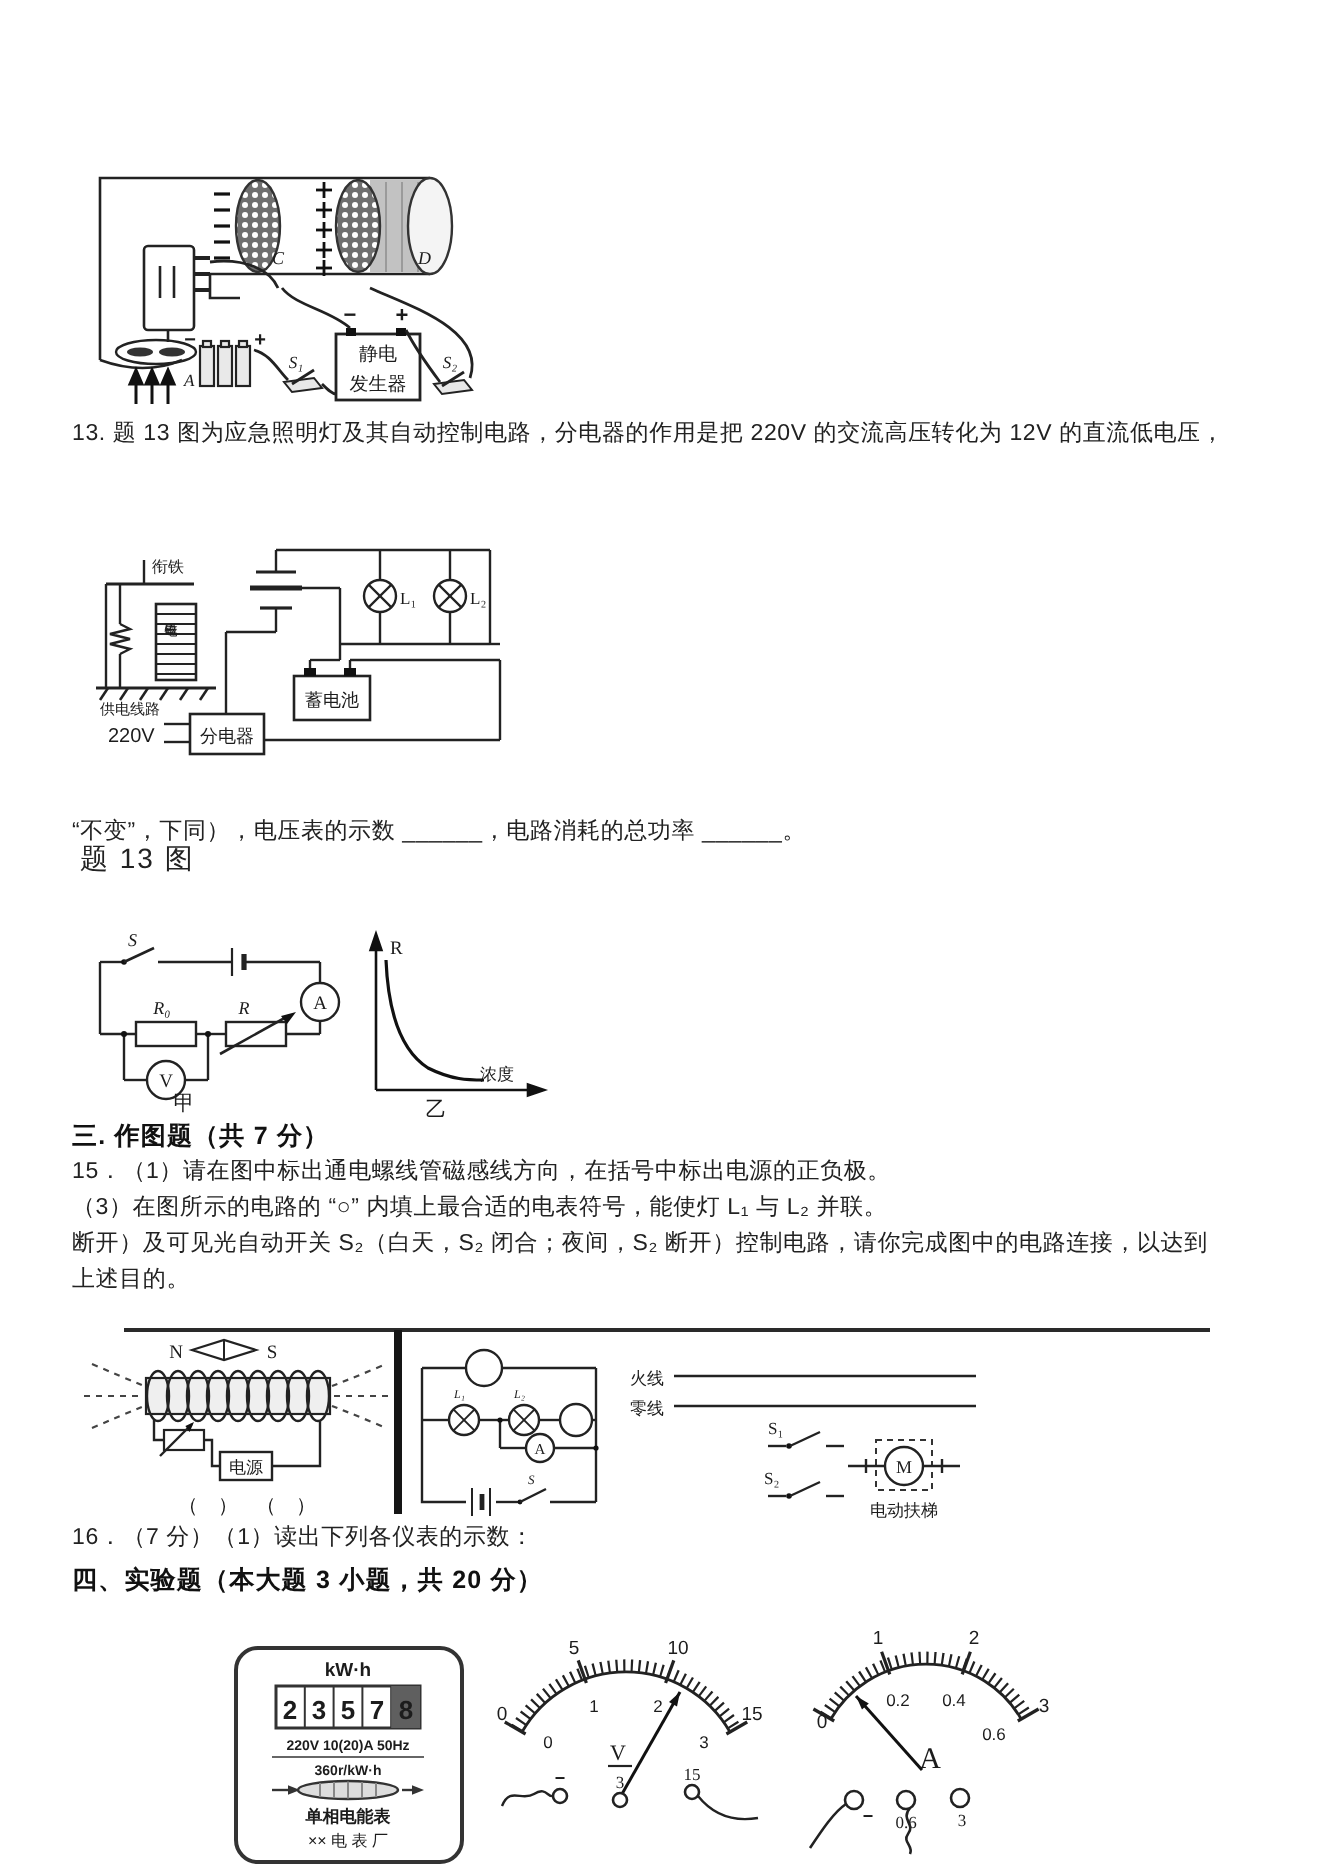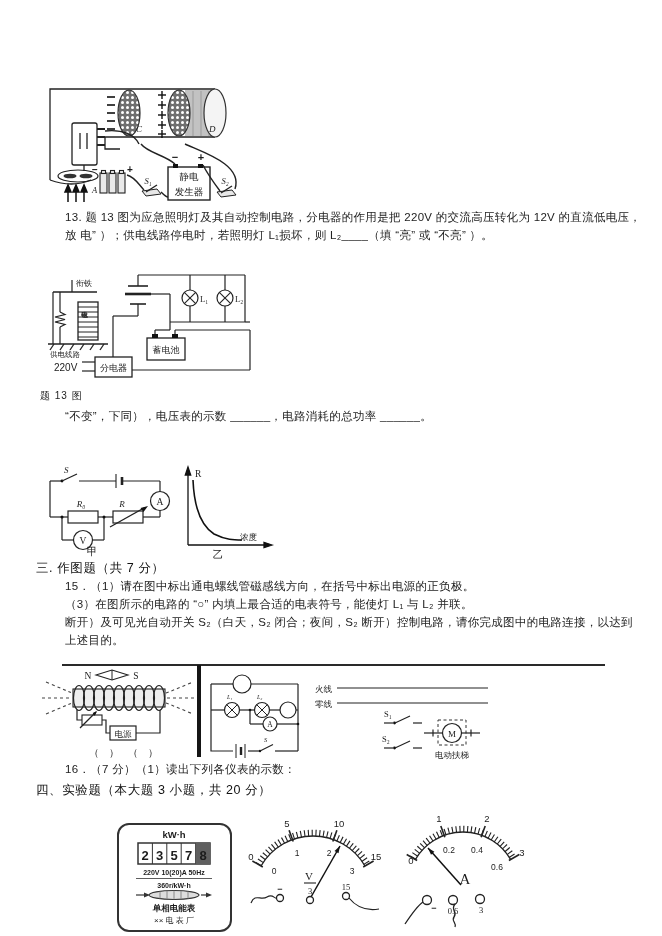--- a/index.html
+++ b/index.html
@@ -1,22 +1,22 @@
 <!DOCTYPE html>
 <html><head>
 <meta charset="utf-8">
 <style>
   html,body{margin:0;padding:0;}
   body{width:662px;height:936px;background:#ffffff;position:relative;
        font-family:"Liberation Sans",sans-serif;color:#1c1c1c;overflow:hidden;}
   .abs{position:absolute;white-space:nowrap;}
-  .qtext{font-size:11.5px;line-height:18px;letter-spacing:0.3px;color:#222;margin-left:29px;}
+  .qtext{font-size:11.5px;line-height:18px;letter-spacing:0.3px;color:#222;}
   .qline{height:18px;}
-  .head{font-weight:normal;font-size:12.5px;letter-spacing:0.6px;color:#111;}
-  .caption{font-size:10px;letter-spacing:1px;color:#222;}
+  .head{font-weight:bold;font-size:12.5px;letter-spacing:0.6px;color:#111;}
+  .caption{font-size:14px;letter-spacing:1px;color:#222;margin-top:32px;}
   svg{position:absolute;overflow:visible;}
   svg text{font-family:"Liberation Sans",sans-serif;fill:#1c1c1c;}
   .ser{font-family:"Liberation Serif",serif;}
   .it{font-style:italic;}
   .divider{position:absolute;background:#151515;}
   .rule{position:absolute;background:#2a2a2a;}
 </style>
 </head>
 <body>
 
@@ -124,21 +124,20 @@
     <path d="M82,90 C90,92 94,100 99,105"></path>
     <path d="M116,107 C119,110 121,112 123,112"></path>
     <path d="M130,79 C120,70 103,68 96,59"></path>
     <path d="M158,80 C162,88 169,98 175,106"></path>
     <path d="M190,104 C198,80 160,68 140,59"></path>
   </g>
 </svg>
 
 <div class="abs qtext" style="left:36px;top:208px">
   <div class="qline">13. 题 13 图为应急照明灯及其自动控制电路，分电器的作用是把 220V 的交流高压转化为 12V 的直流低电压，</div>
-  <div class="qline">放 电” ）；供电线路停电时，若照明灯 L₁损坏，则 L₂____（填 “亮” 或 “不亮” ）。</div>
 </div>
 
 <svg class="abs" style="left:40px;top:272px" width="245" height="112" viewBox="0 0 245 112">
   <g stroke="#222" stroke-width="1.2" fill="none">
     <line x1="13" y1="20" x2="57" y2="20" stroke-width="1.6"></line>
     <line x1="32" y1="8" x2="32" y2="20"></line>
     <line x1="20" y1="20" x2="20" y2="40"></line>
     <path d="M20,40 l5,2.5 l-10,2.5 l10,2.5 l-10,2.5 l10,2.5 l-5,2.5"></path>
     <line x1="20" y1="55" x2="20" y2="72"></line>
     <line x1="13" y1="20" x2="13" y2="72"></line>

